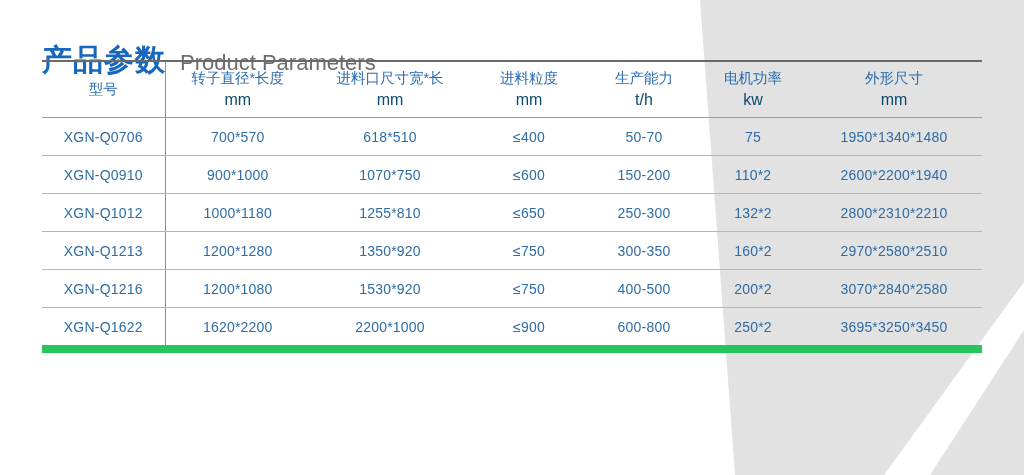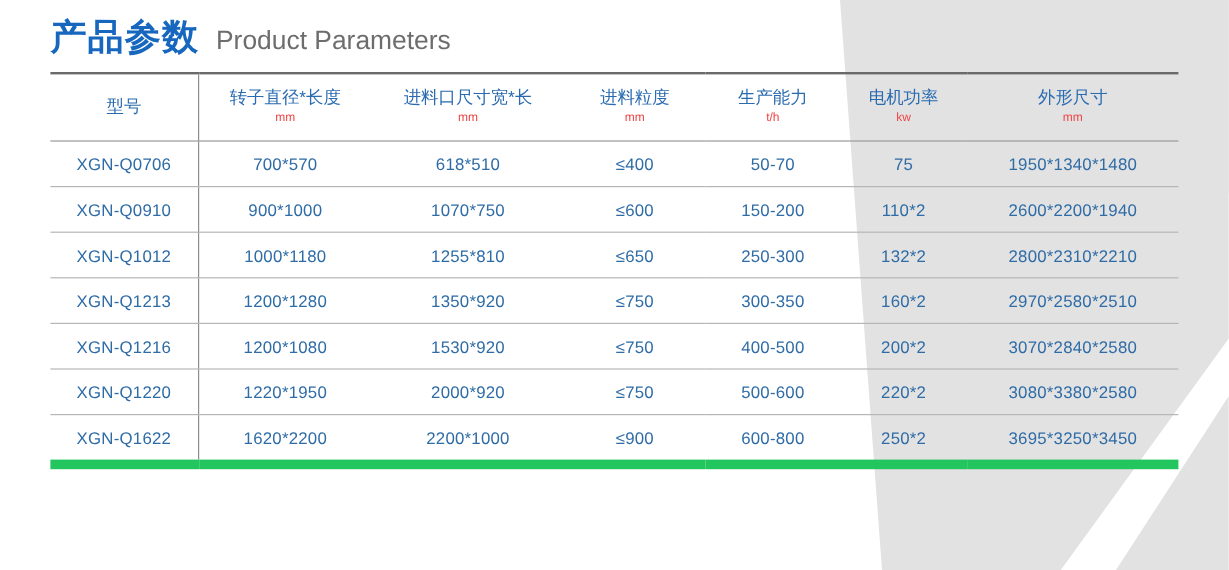--- a/index.html
+++ b/index.html
@@ -38,20 +38,21 @@
     align-items: baseline;
     gap: 14px;
     white-space: nowrap;
   }
   #title-cn {
     font-size: 30px;
     font-weight: bold;
     color: #1667bd;
     letter-spacing: 1px;
     line-height: 1;
+    margin-top: 28px;
   }
   #title-en {
     font-size: 22px;
     font-weight: normal;
     color: #6d6d6d;
     line-height: 1;
   }
 
   
   #spec-table-wrap {
@@ -77,22 +78,22 @@
   table.spec thead tr.head-row th {
     border-top: 2px solid #6a6a6a;
     border-bottom: 1px solid #9a9a9a;
     height: 55px;
     font-size: 14.5px;
     line-height: 1.32;
     color: #2a6bb0;
   }
   table.spec thead th .unit {
     display: block;
-    font-size: 10px;
-    color: #ef4444;
+    font-size: 16px;
+    color: #0c4a6e;
   }
   table.spec tbody td {
     height: 37px;
     font-size: 14px;
     border-bottom: 1px solid #b6b6b6;
     letter-spacing: 0.2px;
   }
   table.spec tbody tr:last-child td {
     border-bottom: 8px solid #22c55e;
   }
@@ -210,29 +211,20 @@
           <tr>
             <td class="col-model">XGN-Q1216</td>
             <td>1200*1080</td>
             <td>1530*920</td>
             <td class="le">≤750</td>
             <td>400-500</td>
             <td>200*2</td>
             <td>3070*2840*2580</td>
           </tr>
           <tr>
-            <td class="col-model">XGN-Q1220</td>
-            <td>1220*1950</td>
-            <td>2000*920</td>
-            <td class="le">≤750</td>
-            <td>500-600</td>
-            <td>220*2</td>
-            <td>3080*3380*2580</td>
-          </tr>
-          <tr>
             <td class="col-model">XGN-Q1622</td>
             <td>1620*2200</td>
             <td>2200*1000</td>
             <td class="le">≤900</td>
             <td>600-800</td>
             <td>250*2</td>
             <td>3695*3250*3450</td>
           </tr>
         </tbody>
     </table>

